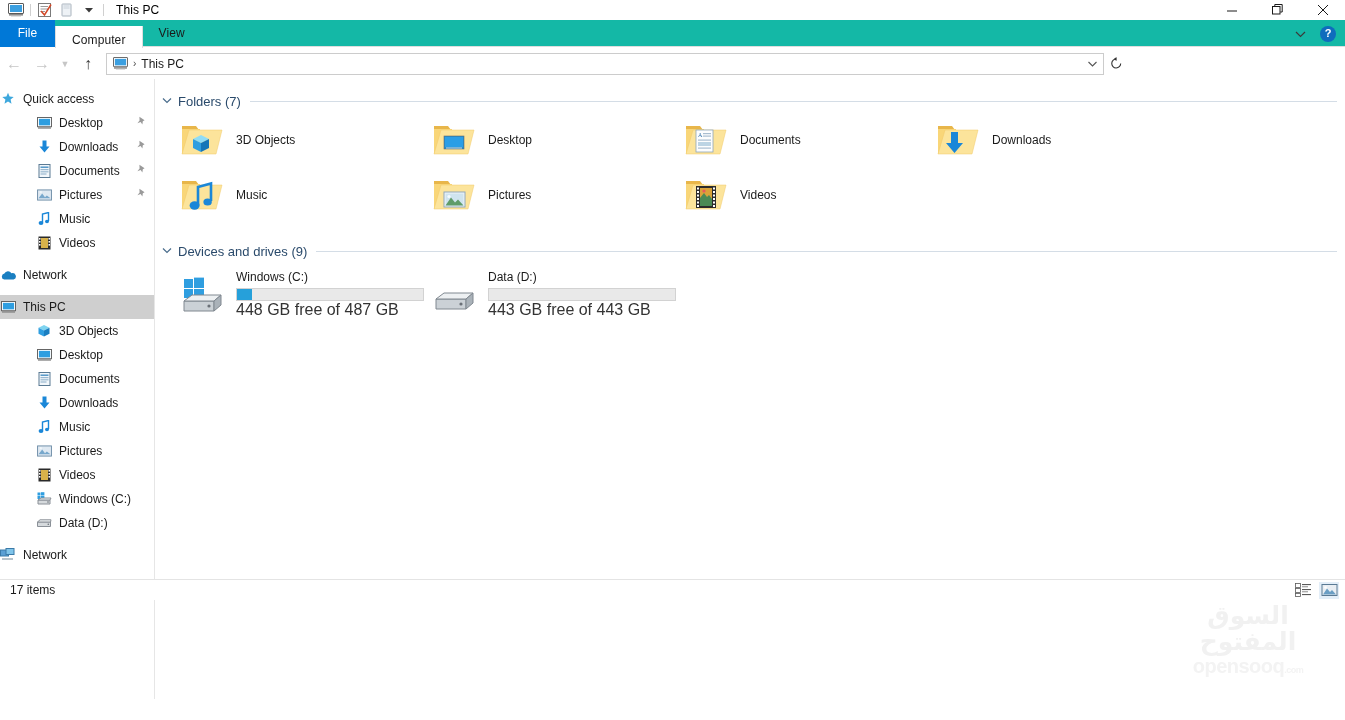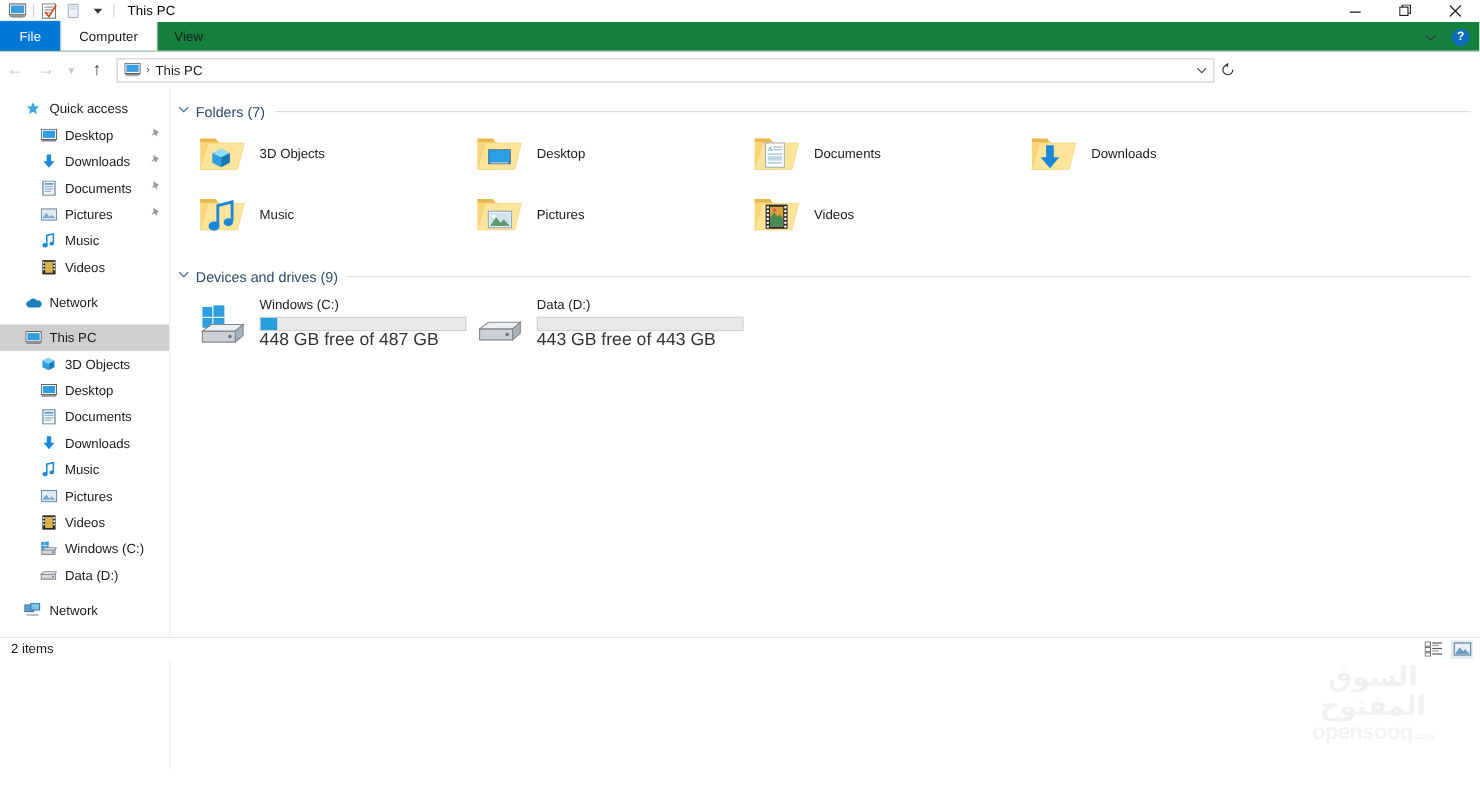--- a/index.html
+++ b/index.html
@@ -30,22 +30,22 @@
   }
   .win-btn {
     width: 45px; height: 20px; display: flex; align-items: center; justify-content: center;
     font-size: 12px; color: #202020;
   }
   .win-btn svg { display:block; }
 
   
   .ribbon {
     position: absolute; top: 20px; left: 0; width: 1345px; height: 27px;
-    background: #15803d; border-bottom: 1px solid #dedede;
-    display: flex; align-items: flex-end;
+    background: #14b8a6; border-bottom: 1px solid #dedede;
+    display: flex; align-items: center;
   }
   .tab {
     display: flex; align-items: center; justify-content: center;
     font-size: 12px; color: #1a1a1a; padding: 0 16px; height: 27px;
     letter-spacing: 0.1px;
   }
   .tab.file {
     background: #0078d7; color: #fff; min-width: 55px; padding: 0 14px;
   }
   .tab.active { background: #ffffff; border-left: 1px solid #dedede; border-right: 1px solid #dedede; margin-top: 13px; }
@@ -101,21 +101,21 @@
   }
   .nav-item {
     height: 24px; display: flex; align-items: center; font-size: 12px;
     color: #1a1a1a; position: relative; padding-right: 6px;
   }
   .nav-item.selected { background: #cfcfcf; }
   .nav-ico { width: 16px; height: 16px; display:flex; align-items:center; justify-content:center; flex: 0 0 16px; }
   .nav-label { margin-left: 7px; white-space: nowrap; }
   .pin { position: absolute; right: 7px; top: 5px; }
   .nav-gap { height: 8px; }
-  .lvl0 { padding-left: 22px; }
+  .lvl0 { }
   .lvl1 { padding-left: 36px; }
 
   
   .content { flex: 1; position: relative; overflow: hidden; background: #fff; }
 
   .group-header {
     display: flex; align-items: center; height: 22px; margin-top: 11px;
     padding-left: 7px; padding-right: 8px;
   }
   .grp-caret { font-size: 10px; color: #4a6d8c; margin-right: 6px; line-height: 1; }
@@ -722,21 +722,21 @@
       <div class="watermark">
         <div class="wm-ar">السوق المفتوح</div>
         <div class="wm-en">
           <span>opensooq</span><sub>.com</sub>
         </div>
       </div>
     </div>
   </div>
 
   <div class="statusbar">
-    <span class="status-text">2 items</span>
+    <span class="status-text">17 items</span>
     <div class="view-toggles">
       <span class="vt">
         <svg width="17" height="14" viewBox="0 0 17 14">
           <rect x="0.5" y="0.5" width="5" height="4" fill="#fff" stroke="#5a5a5a" stroke-width="0.8"></rect>
           <rect x="0.5" y="5.5" width="5" height="4" fill="#fff" stroke="#5a5a5a" stroke-width="0.8"></rect>
           <rect x="0.5" y="10.5" width="5" height="3" fill="#fff" stroke="#5a5a5a" stroke-width="0.8"></rect>
           <rect x="7" y="1" width="9" height="1.1" fill="#5a5a5a"></rect>
           <rect x="7" y="3.2" width="6" height="1.1" fill="#9a9a9a"></rect>
           <rect x="7" y="6" width="9" height="1.1" fill="#5a5a5a"></rect>
           <rect x="7" y="8.2" width="6" height="1.1" fill="#9a9a9a"></rect>

